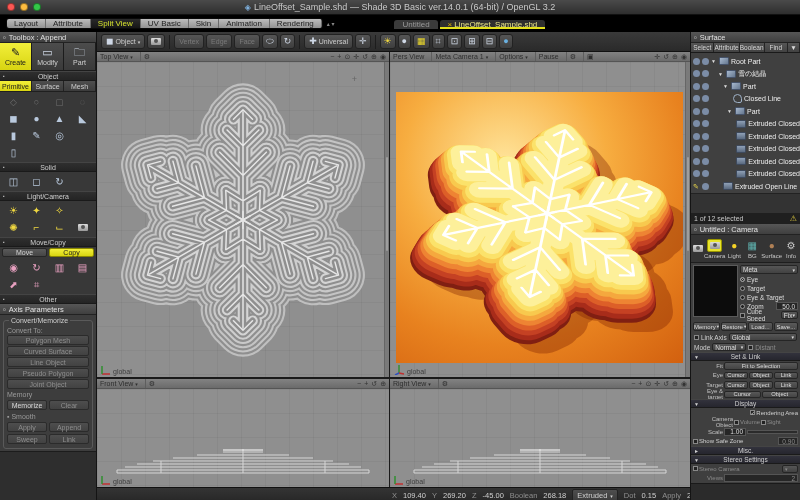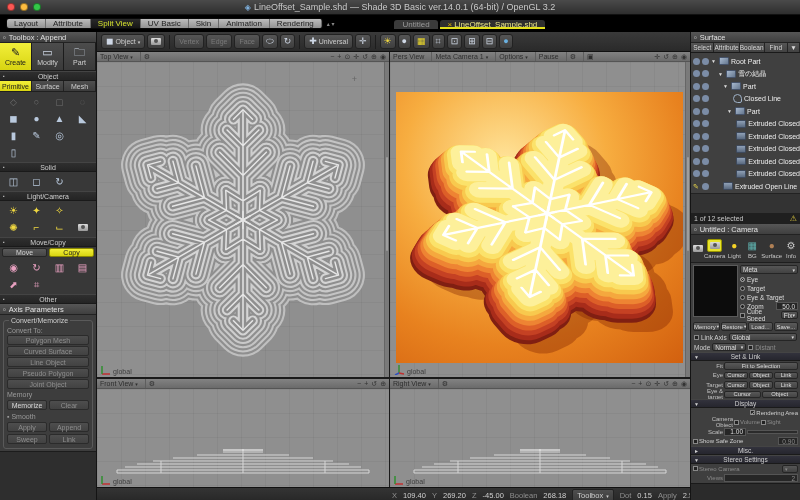--- a/index.html
+++ b/index.html
@@ -609,21 +609,21 @@
       <div class="statusbar">
         <span class="lbl">X</span>
           <span>109.40</span>
         <span class="lbl">Y</span>
           <span>269.20</span>
         <span class="lbl">Z</span>
           <span>-45.00</span>
         <span class="lbl">Boolean</span>
           <span>268.18</span>
         <span class="sdd">
-            <span>Toolbox</span>
+            <span>Extruded</span>
             <span style="font-size:5px">▾</span>
           </span>
         <span class="lbl">Dot</span>
           <span>0.15</span>
         <span class="lbl">Apply</span>
           <span>2.5</span>
         <span class="sdd">
             <span>mm</span>
             <span style="font-size:5px">▾</span>
           </span>

